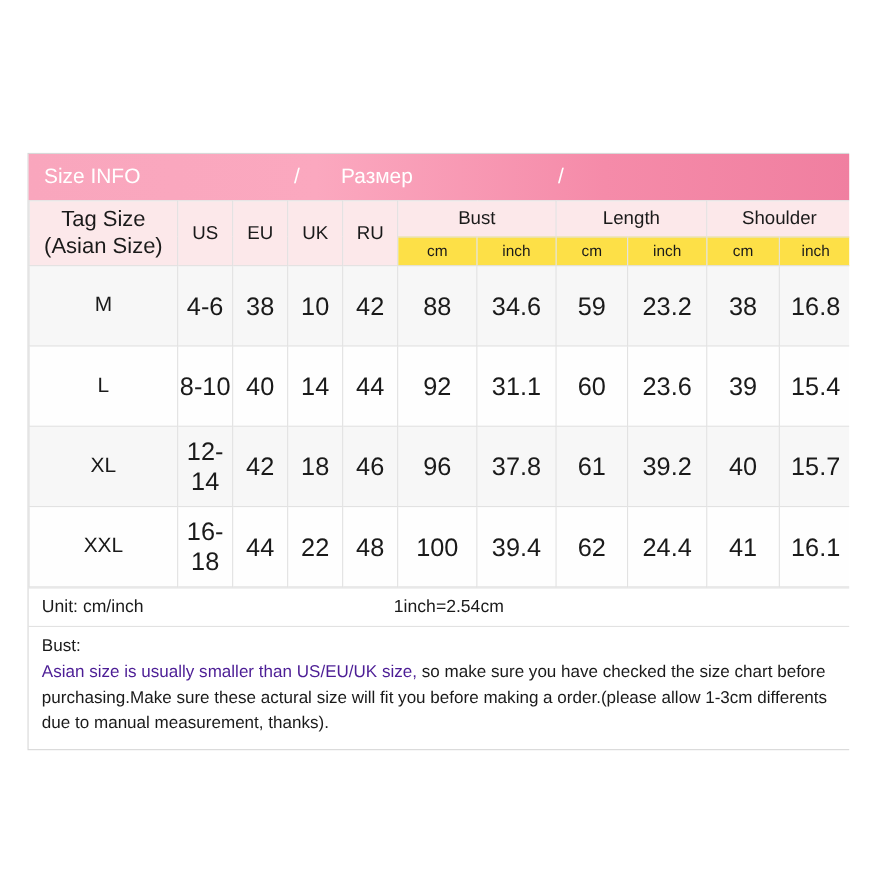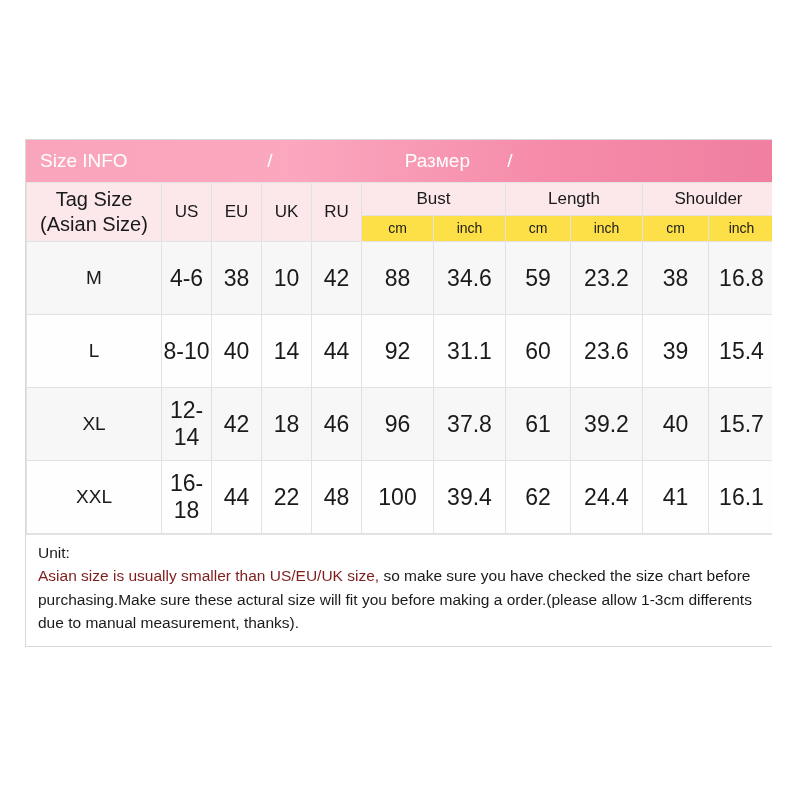--- a/index.html
+++ b/index.html
@@ -35,21 +35,21 @@
     background: linear-gradient(to right, #f9a6bd 0%, #fba8bf 35%, #f58ba9 70%, #f07fa0 100%);
     color: #ffffff;
     font-size: 19px;
   }
   .title-band .seg {
     flex: 0 0 auto;
     white-space: nowrap;
   }
   .t1 { padding-left: 14px; width: 190px; }
   .t-sep { width: 80px; text-align: center; }
-  .t2 { width: 160px; text-align: right; }
+  .t2 { width: 160px; text-align: left; }
   .t3 { width: 170px; text-align: center; }
 
   
   table.grid {
     border-collapse: collapse;
     width: 100%;
     table-layout: fixed;
   }
   table.grid td, table.grid th {
     border: 1px solid #e2e2e2;
@@ -99,21 +99,21 @@
   .unit-left { padding-left: 12px; width: 320px; }
   .unit-right { }
   .note {
     border-top: 1px solid #e2e2e2;
     padding: 6px 12px 12px 12px;
     font-size: 15.5px;
     line-height: 1.5;
     color: #1a1a1a;
   }
   .note-label { display: block; }
-  .note-red { color: #7f1d1d; margin-top: 44px; }
+  .note-red { color: #4c1d95; margin-top: 44px; }
 </style>
 </head>
 <body>
 
 <div class="page">
   <div class="chart">
 
     <div class="title-band">
       <span class="seg t1">Size INFO</span>
       <span class="seg t-sep">/</span>
@@ -207,20 +207,24 @@
           <td>100</td>
           <td>39.4</td>
           <td>62</td>
           <td>24.4</td>
           <td>41</td>
           <td>16.1</td>
         </tr>
       </tbody>
     </table>
 
+    <div class="unit-row">
+      <span class="unit-left">Unit: cm/inch</span>
+      <span class="unit-right">1inch=2.54cm</span>
+    </div>
 
     <div class="note">
-      <span class="note-label">Unit:</span>
+      <span class="note-label">Bust:</span>
       <span class="note-red">Asian size is usually smaller than US/EU/UK size,</span><span> so make sure you have checked the size chart before purchasing.Make sure these actural size will fit you before making a order.(please allow 1-3cm differents due to manual measurement, thanks).</span>
     </div>
 
   </div>
 </div>
 
 </body></html>

